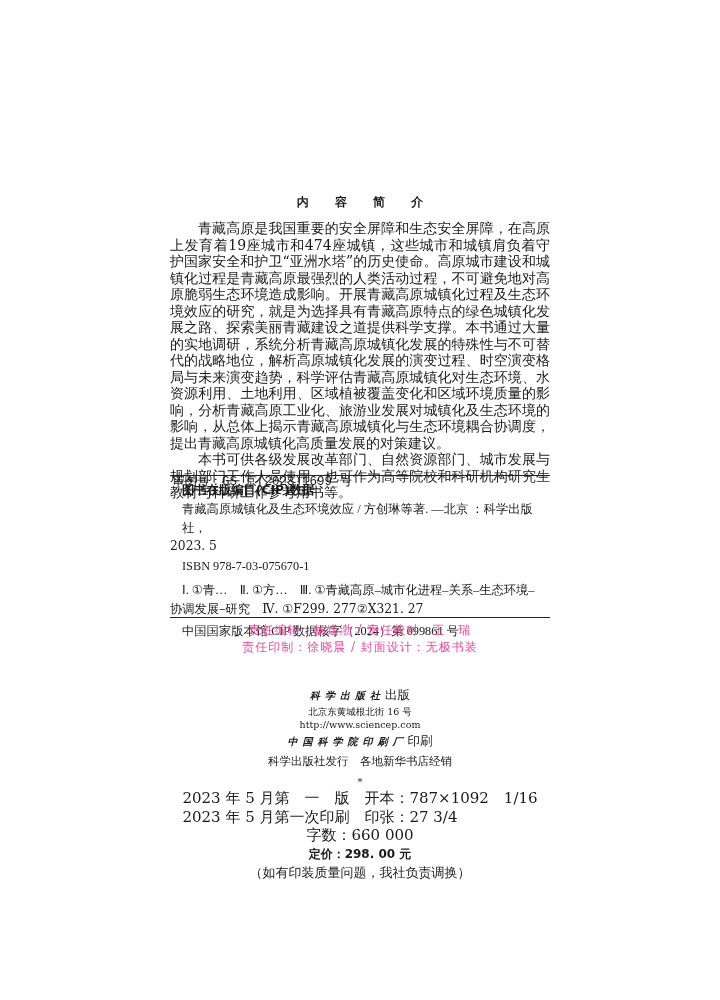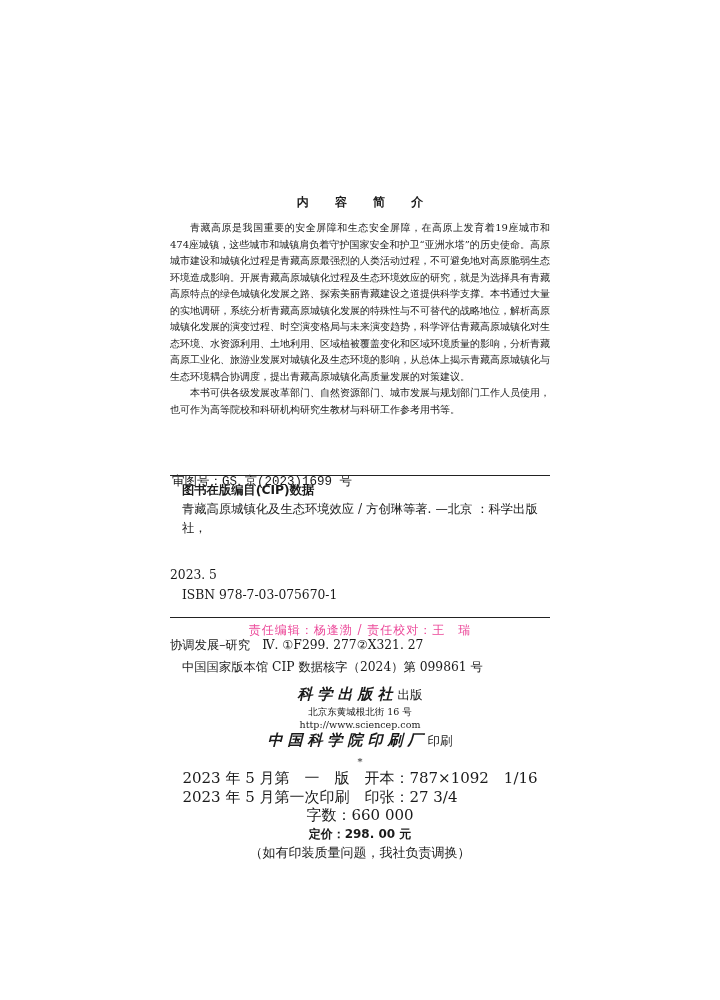--- a/index.html
+++ b/index.html
@@ -25,21 +25,21 @@
       font-weight: bold;
       font-size: 12px;
       letter-spacing: 11px;
       text-indent: 11px;
       line-height: 20px;
     }
 
     
     .abstract {
       left: 170px; width: 380px; top: 220px;
-      font-size: 10px;
+      font-size: 14px;
       line-height: 16.5px;
       text-align: justify;
     }
     .abstract p {
       margin: 0;
       text-indent: 2em;
     }
 
     
     .review {
@@ -59,45 +59,45 @@
       left: 170px; width: 380px; top: 481px;
       font-size: 12.3px;
       line-height: 21.5px;
     }
     .cip .cip-head {
       font-family: "DejaVu Sans", "Liberation Sans", sans-serif;
       font-weight: bold;
       padding-left: 12px;
       line-height: 19px;
     }
-    .cip .indent { padding-left: 12px; }
-    .cip .flush { padding-left: 0; line-height: 16px; margin-top: 29px; }
+    .cip .indent { padding-left: 12px; font-family: Liberation Serif, serif; }
+    .cip .flush { padding-left: 0; line-height: 16px; }
 
     
     .editors {
       left: 0; width: 720px; top: 622px;
       text-align: center;
       font-size: 12px;
       line-height: 17px;
       color: #ec4899;
     }
     .editors div { letter-spacing: 1px; }
 
     
     .pub {
       left: 0; width: 720px; top: 685px;
       text-align: center;
       color: #1a1a1a;
     }
     .pub .calli {
-      font-family: Liberation Mono, monospace;
+      font-family: Liberation Serif, serif;
       font-weight: bold;
       font-style: italic;
       letter-spacing: 5px;
-      font-size: 15px;
+      font-size: 10px;
       text-align: right;
     }
     .pub .normal { font-size: 12.5px; text-align: right; }
     .pub .line-main { line-height: 18px; }
     .pub .small { font-size: 9.5px; line-height: 13px; }
     .pub .line-dist { font-size: 11.5px; line-height: 20px; }
     .pub .star { font-size: 10px; line-height: 14px; margin-top: 4px; }
     .pub .line-ed { font-size: 15px; line-height: 18.5px; }
     .pub .price {
       font-weight: bold;
@@ -123,39 +123,42 @@
 
 <div class="abs review">审图号：GS 京(2023)1699 号</div>
 
 <div class="abs rule" style="top:475px;"></div>
 
 <div class="abs cip">
   <div class="cip-head">图书在版编目(CIP)数据</div>
   <div class="indent" style="line-height:19px;">青藏高原城镇化及生态环境效应 / 方创琳等著. —北京 ：科学出版社，</div>
   <div class="flush">2023. 5</div>
   <div class="indent" style="line-height:25px;">ISBN 978-7-03-075670-1</div>
+  <div class="indent" style="line-height:22px;">Ⅰ. ①青…　Ⅱ. ①方…　Ⅲ. ①青藏高原–城市化进程–关系–生态环境–</div>
   <div class="flush" style="line-height:17px;">协调发展–研究　Ⅳ. ①F299. 277②X321. 27</div>
   <div class="indent" style="line-height:26px;">中国国家版本馆 CIP 数据核字（2024）第 099861 号</div>
 </div>
 
 <div class="abs rule" style="top:617px;"></div>
 
 <div class="abs editors">
   <div>责任编辑：杨逢渤 / 责任校对：王　瑞</div>
+  <div>责任印制：徐晓晨 / 封面设计：无极书装</div>
 </div>
 
 <div class="abs pub">
   <div class="line-main">
     <span class="calli">科学出版社</span><span class="normal">出版</span>
   </div>
   <div class="small">北京东黄城根北街 16 号</div>
   <div class="small">http://www.sciencep.com</div>
   <div class="line-main">
     <span class="calli">中国科学院印刷厂</span><span class="normal">印刷</span>
   </div>
+  <div class="line-dist">科学出版社发行　各地新华书店经销</div>
   <div class="star">*</div>
   <div class="left-block">
     <div class="line-ed">2023 年 5 月第　一　版　开本：787×1092　1/16</div>
     <div class="line-ed">2023 年 5 月第一次印刷　印张：27 3/4</div>
   </div>
   <div class="line-ed">字数：660 000</div>
   <div class="price">定价：298. 00 元</div>
   <div class="notice">（如有印装质量问题，我社负责调换）</div>
 </div>
 

